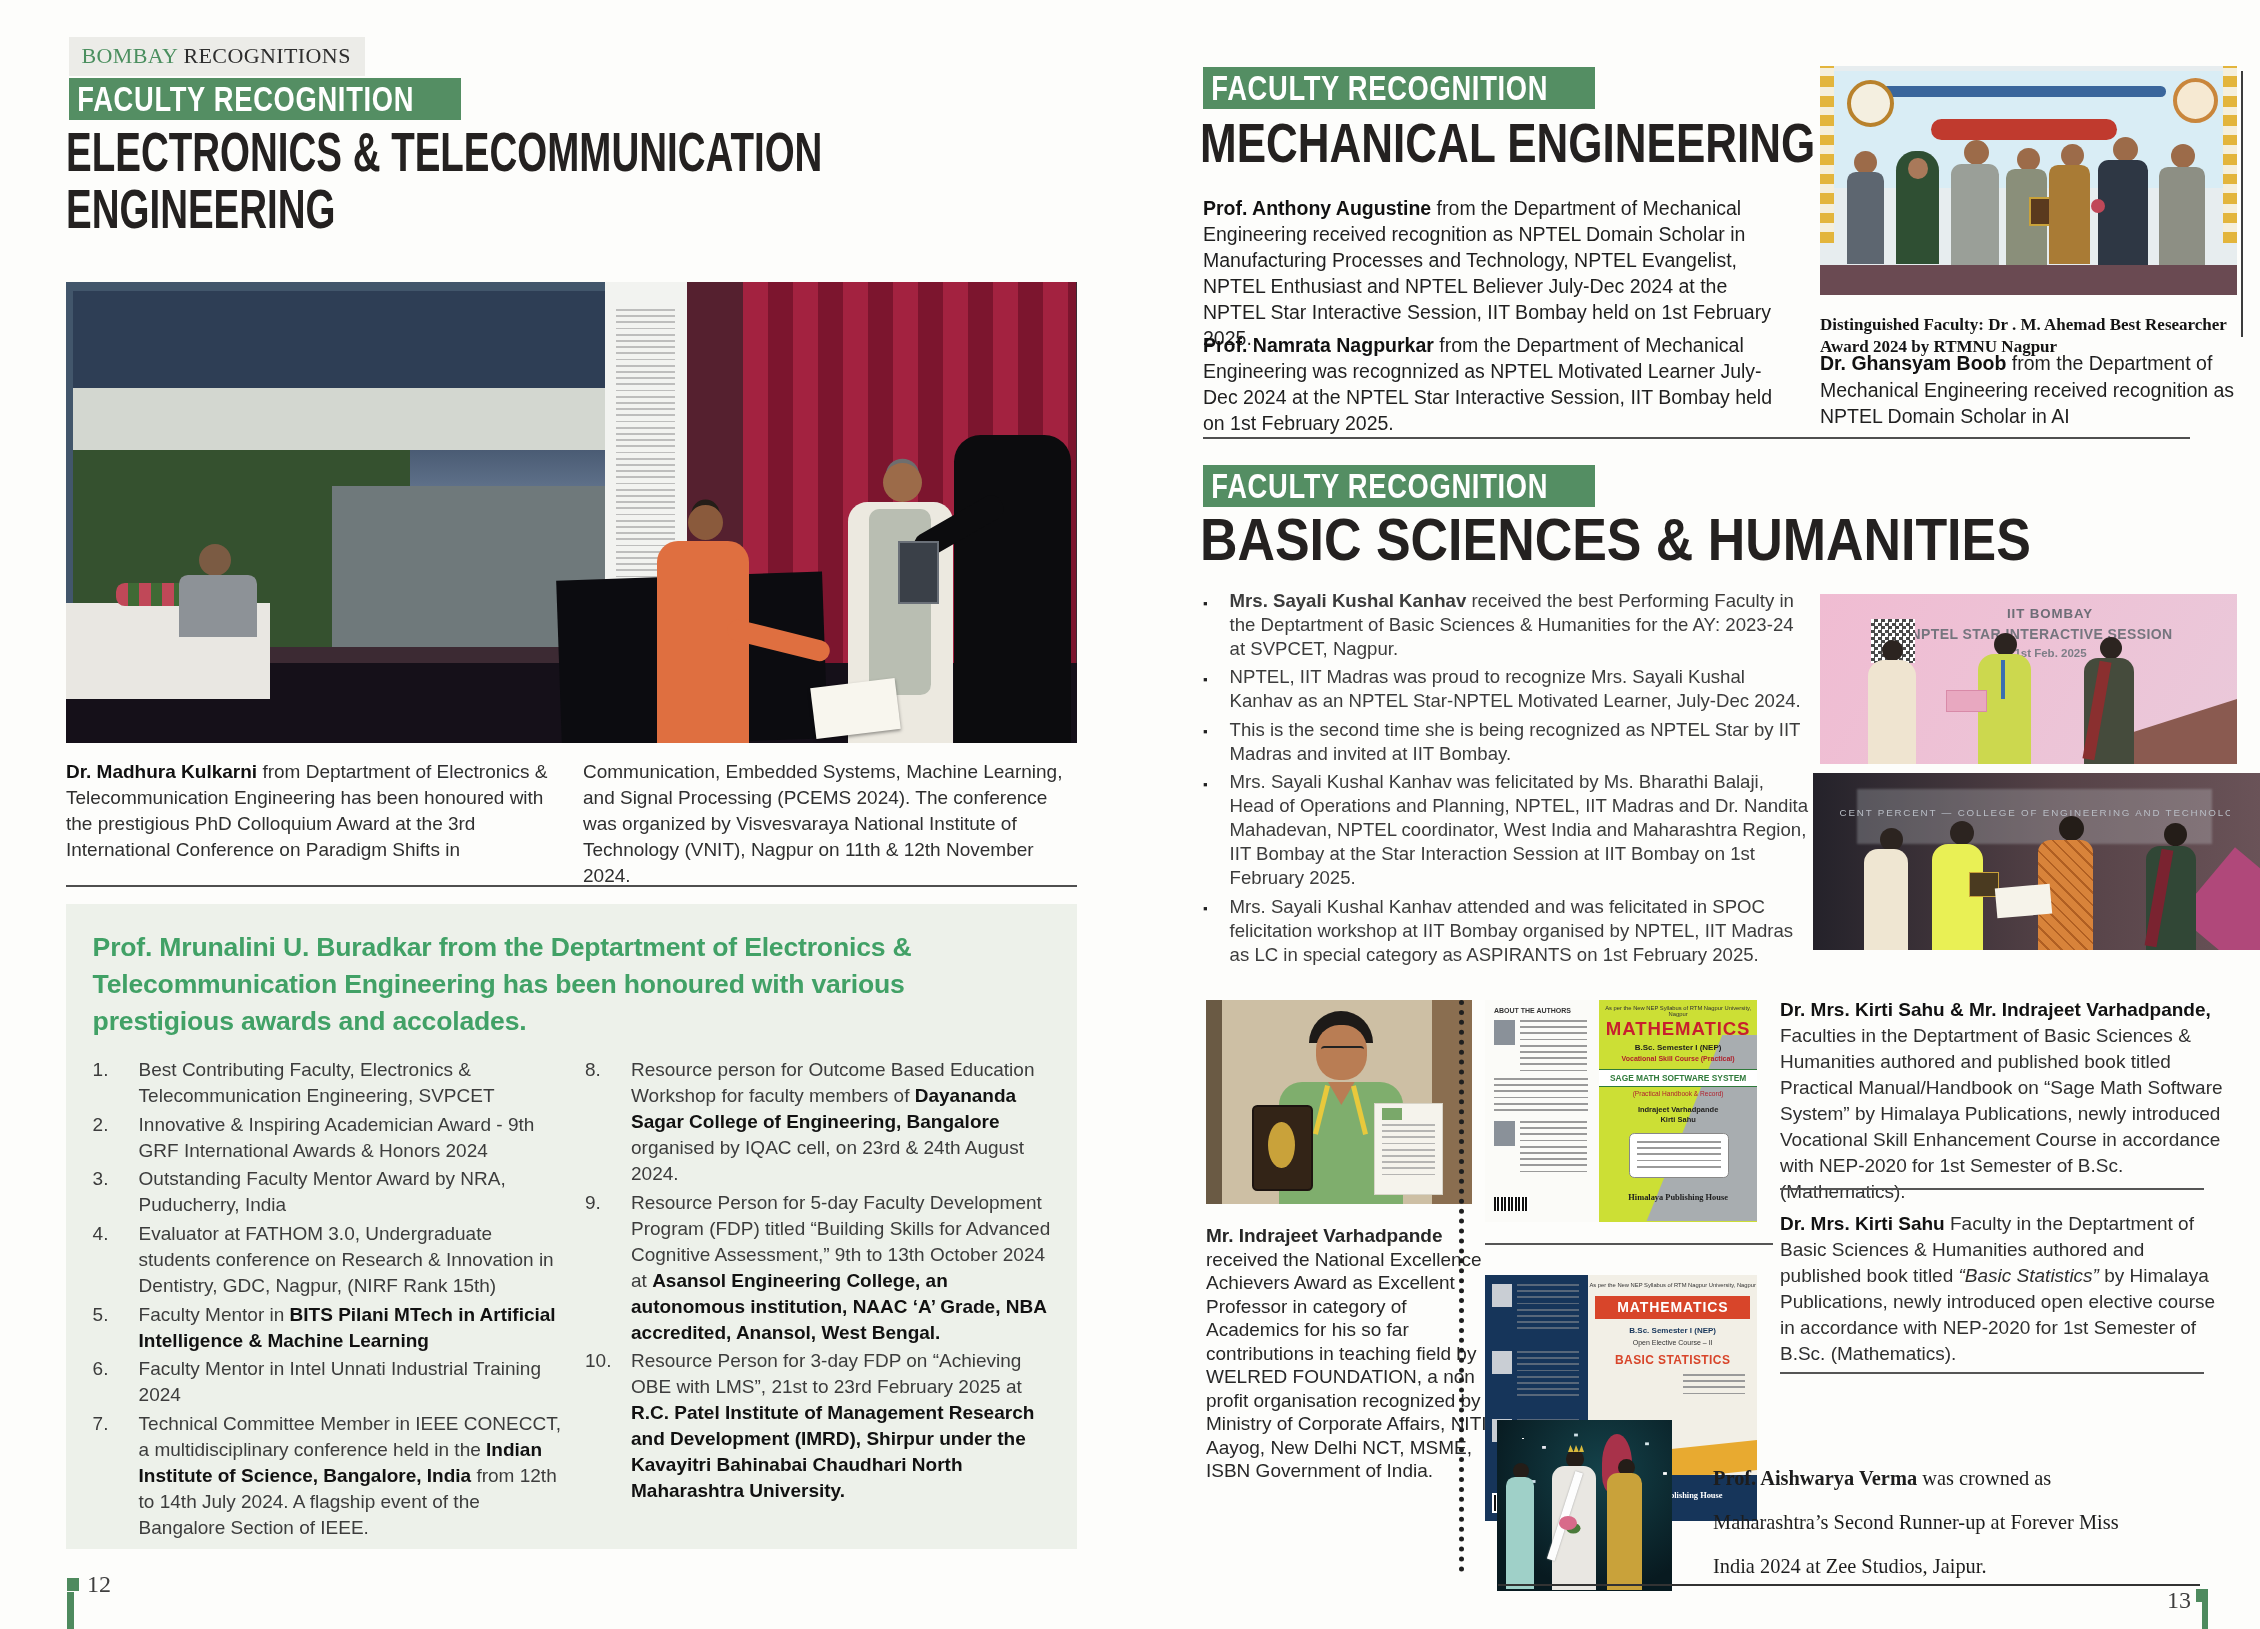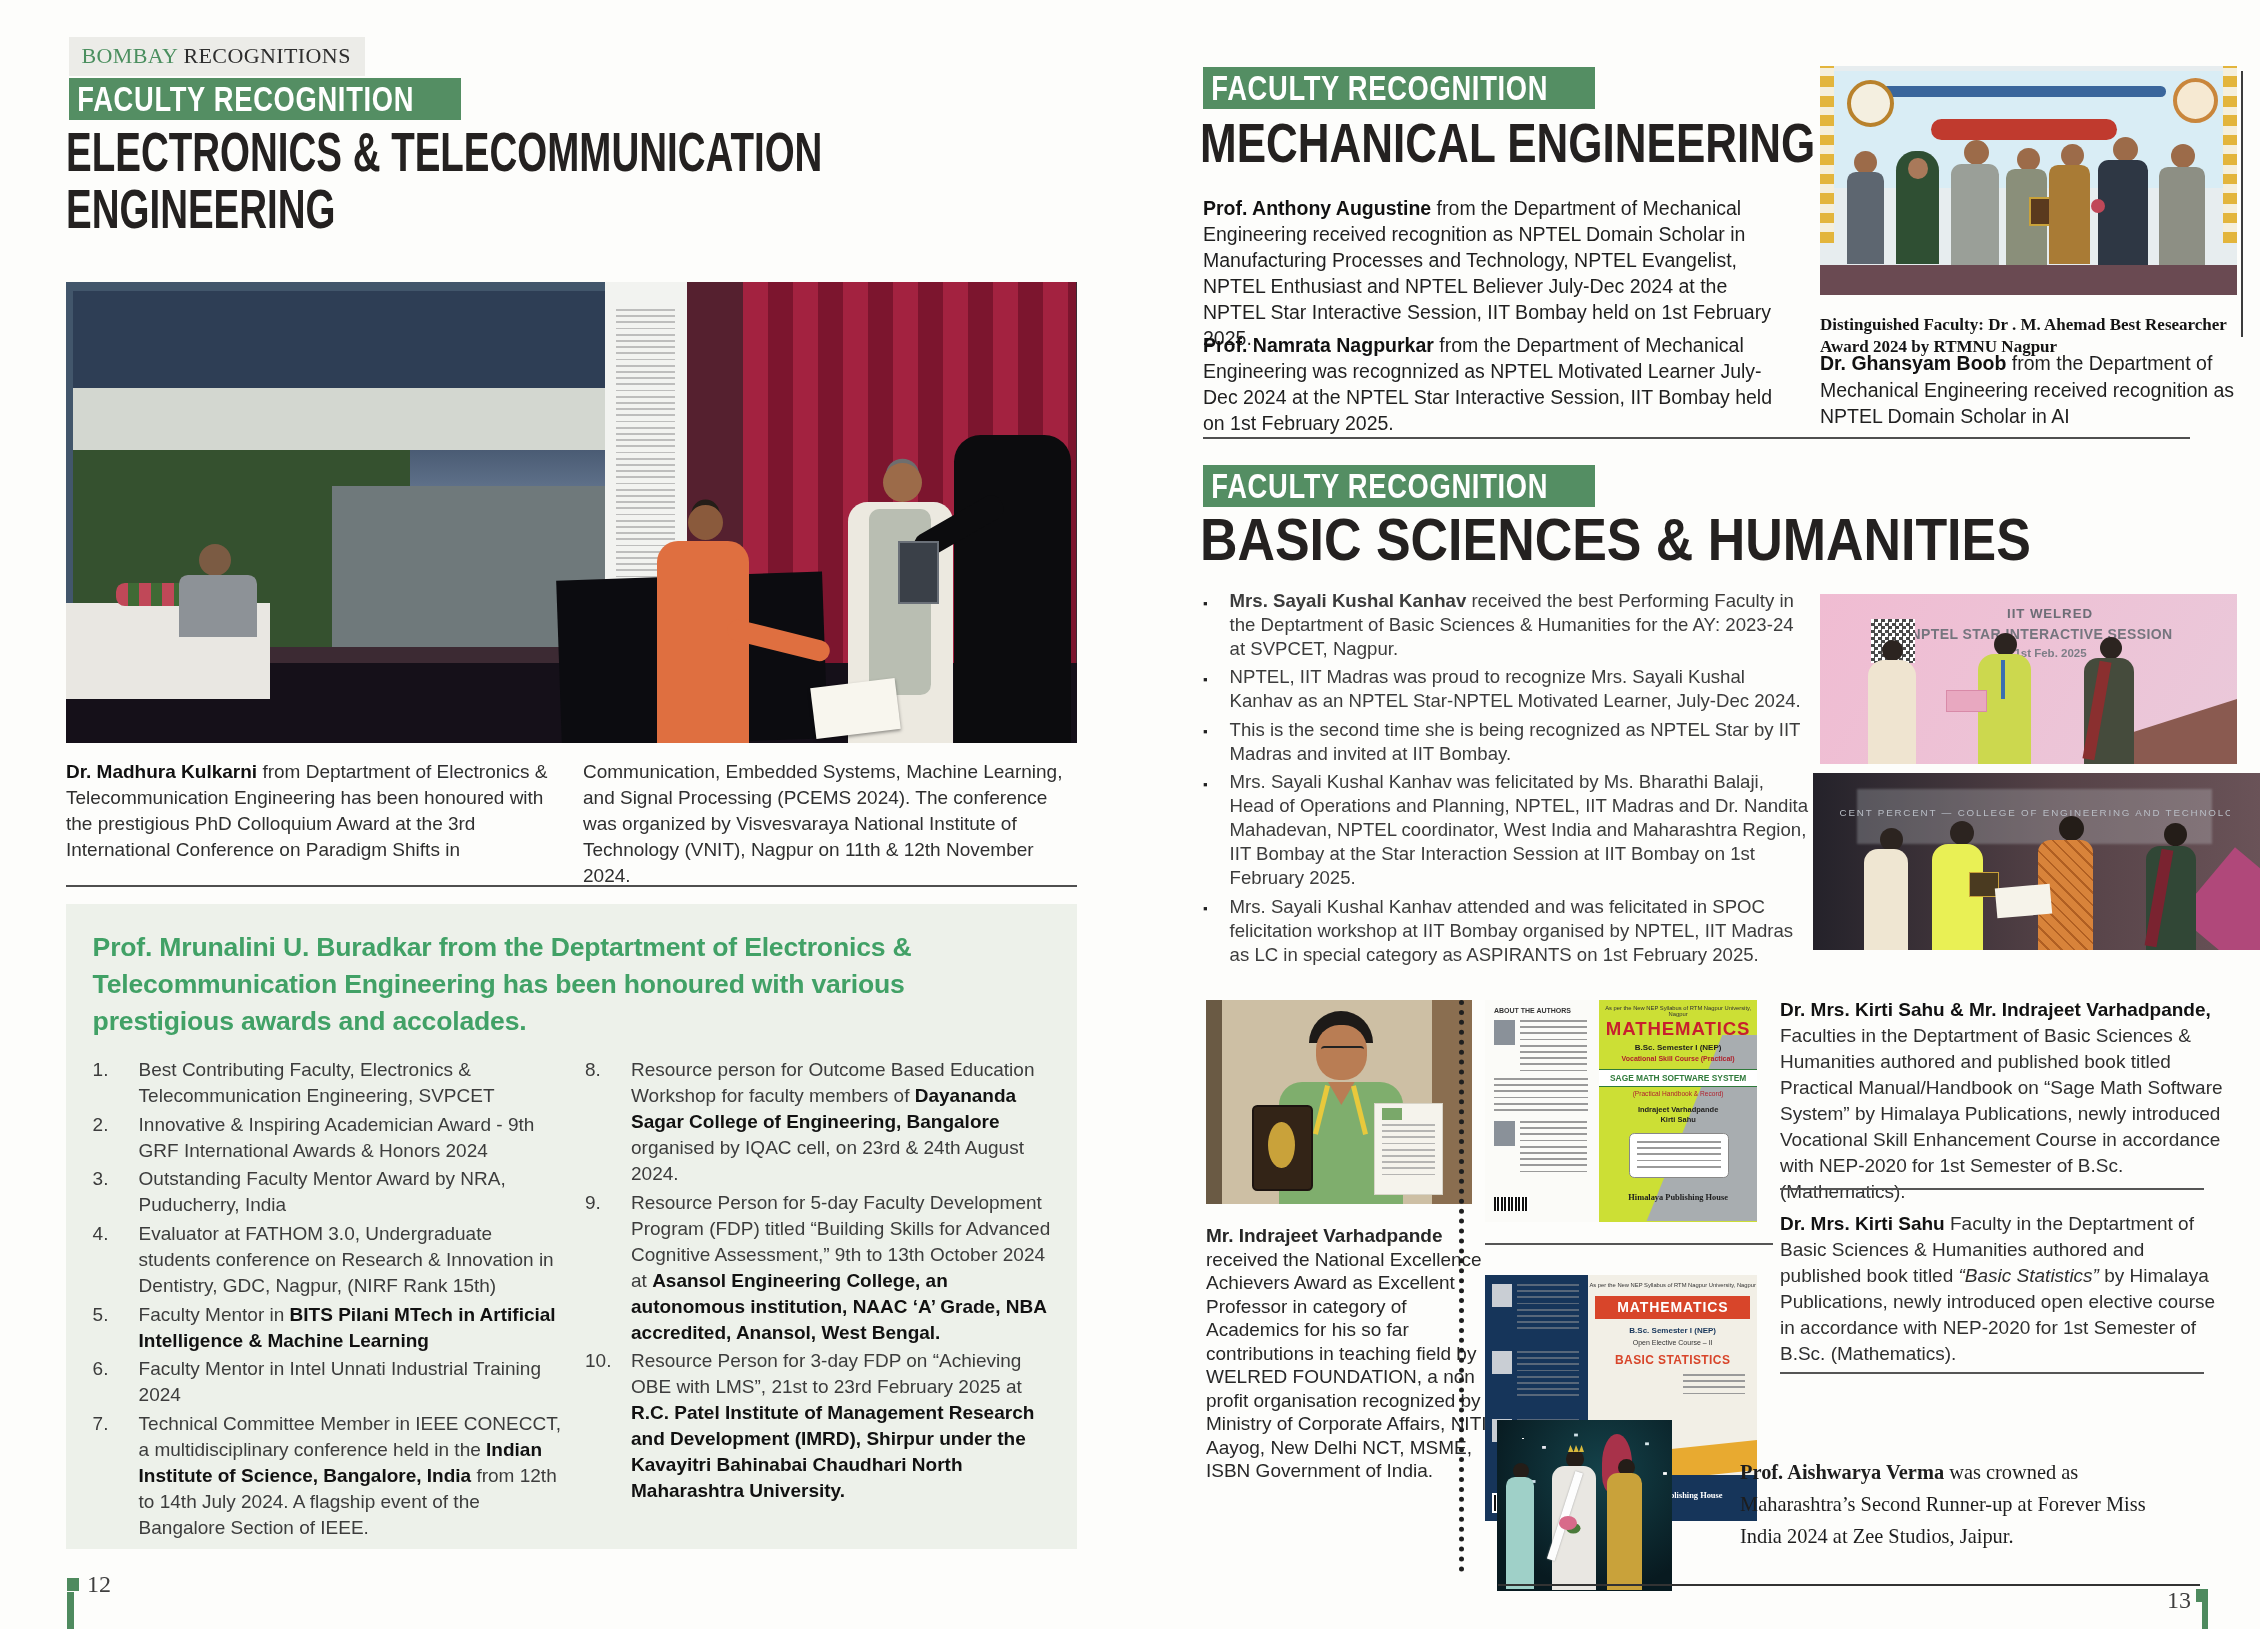--- a/index.html
+++ b/index.html
@@ -220,21 +220,21 @@
         <span class="li-body"><span>Mrs. Sayali Kushal Kanhav was felicitated by Ms. Bharathi Balaji, Head of Operations and Planning, NPTEL, IIT Madras and Dr. Nandita Mahadevan, NPTEL coordinator, West India and Maharashtra Region, IIT Bombay at the Star Interaction Session at IIT Bombay on 1st February 2025.</span></span>
       </div>
       <div class="li-row">
         <span class="li-marker">▪</span>
         <span class="li-body"><span>Mrs. Sayali Kushal Kanhav attended and was felicitated in SPOC felicitation workshop at IIT Bombay organised by NPTEL, IIT Madras as LC in special category as ASPIRANTS on 1st February 2025.</span></span>
       </div>
     </div>
 
   <div class="photo" style="left:1820px;top:594px;width:417px;height:170px;background:linear-gradient(120deg,#f0bcd2,#eac9da);">
     <div class="ph" style="left:293px;top:105px;width:124px;height:66px;background:#8a5a50;clip-path:polygon(0 60%,100% 0,100% 100%,0 100%);"></div>
-    <div class="ph" style="left:106px;top:12.4px;width:248px;text-align:center;color:#6d6d76;font-weight:700;font-size:13.3px;letter-spacing:0.9px;">IIT WELRED</div>
+    <div class="ph" style="left:106px;top:12.4px;width:248px;text-align:center;color:#6d6d76;font-weight:700;font-size:13.3px;letter-spacing:0.9px;">IIT BOMBAY</div>
     <div class="ph" style="left:53px;top:32px;width:337px;text-align:center;color:#75757e;font-weight:700;font-size:14px;letter-spacing:0.4px;">NPTEL STAR INTERACTIVE SESSION</div>
     <div class="ph" style="left:133px;top:53px;width:195px;text-align:center;color:#7d7d86;font-weight:700;font-size:11.5px;">1st Feb. 2025</div>
     <div class="ph" style="left:51px;top:25px;width:44px;height:44px;background:repeating-conic-gradient(#4a4a4a 0 25%,#fff 0 50%) 0 0/7px 7px;"></div>
     <div class="head" style="left:62px;top:46px;width:21px;height:21px;background:#2c2420;"></div>
     <div class="ph" style="left:48px;top:66px;width:48px;height:105px;background:#efe4d0;border-radius:16px 16px 0 0;"></div>
     <div class="head" style="left:174px;top:39px;width:23px;height:23px;background:#2c2420;"></div>
     <div class="ph" style="left:158px;top:60px;width:53px;height:110px;background:#ccd84e;border-radius:16px 16px 0 0;"></div>
     <div class="ph" style="left:181px;top:66px;width:3.5px;height:39px;background:#3a6fb0;"></div>
     <div class="head" style="left:280px;top:43px;width:22px;height:22px;background:#2c2420;"></div>
     <div class="ph" style="left:264px;top:64px;width:50px;height:106px;background:#454b3c;border-radius:14px 14px 0 0;"></div>
@@ -344,21 +344,21 @@
     <div class="ph" style="left:8.9px;top:57px;width:28px;height:112px;background:#9fd0c8;border-radius:8.9px 8.9px 0 0;"></div>
     <div class="head" style="left:69px;top:30px;width:17.7px;height:17.7px;background:#241d18;"></div>
     <div class="ph" style="left:71px;top:25px;width:16px;height:7px;background:#d8b93c;clip-path:polygon(0 100%,15% 0,35% 100%,50% 0,68% 100%,85% 0,100% 100%);"></div>
     <div class="ph" style="left:55px;top:46px;width:44px;height:124px;background:#e9e7e2;border-radius:12.4px 12.4px 0 0;"></div>
     <div class="ph" style="left:64px;top:50px;width:8px;height:92px;background:#fdfdfd;transform:rotate(18deg);box-shadow:0 0 1.8px #999;"></div>
     <div class="ph" style="left:62px;top:96px;width:17.7px;height:14px;border-radius:50%;background:#d86a8a;box-shadow:5.3px 5.3px 0 -1.8px #4a7a3a;"></div>
     <div class="head" style="left:121px;top:39px;width:17px;height:17px;background:#241d18;"></div>
     <div class="ph" style="left:110px;top:53px;width:35px;height:117px;background:#c9a23a;border-radius:10.6px 10.6px 0 0;"></div>
   </div>
 
-  <div class="abs serif" style="left:1713px;top:1456px;width:448px;font-size:20.4px;line-height:32px;color:#1d1d1d;margin-left:27px;"><b>Prof. Aishwarya Verma</b><span> was crowned as Maharashtra’s Second Runner-up at Forever Miss India 2024 at Zee Studios, Jaipur.</span></div>
+  <div class="abs serif" style="left:1713px;top:1456px;width:448px;font-size:20.4px;line-height:44px;color:#1d1d1d;"><b>Prof. Aishwarya Verma</b><span> was crowned as Maharashtra’s Second Runner-up at Forever Miss India 2024 at Zee Studios, Jaipur.</span></div>
 
   <div class="hr" style="left:1498px;top:1584px;width:702px;background:#333;"></div>
   <div class="pagenum" style="left:2167px;top:1587px;">13</div>
   <div class="cornersq" style="left:2196px;top:1589px;width:11.5px;height:13.3px;"></div>
   <div class="cornersq" style="left:2202px;top:1602px;width:6.2px;height:27.5px;"></div>
 
 </div>
 
 
 </body></html>

